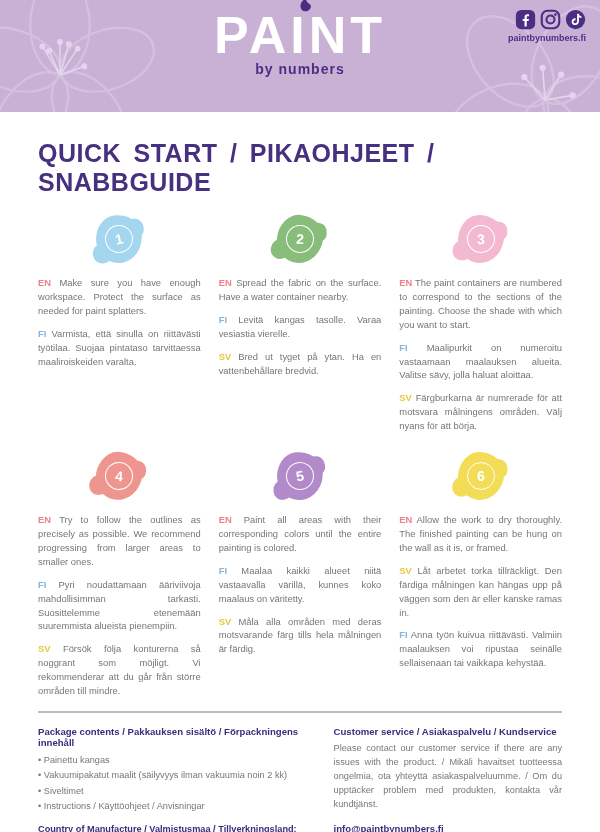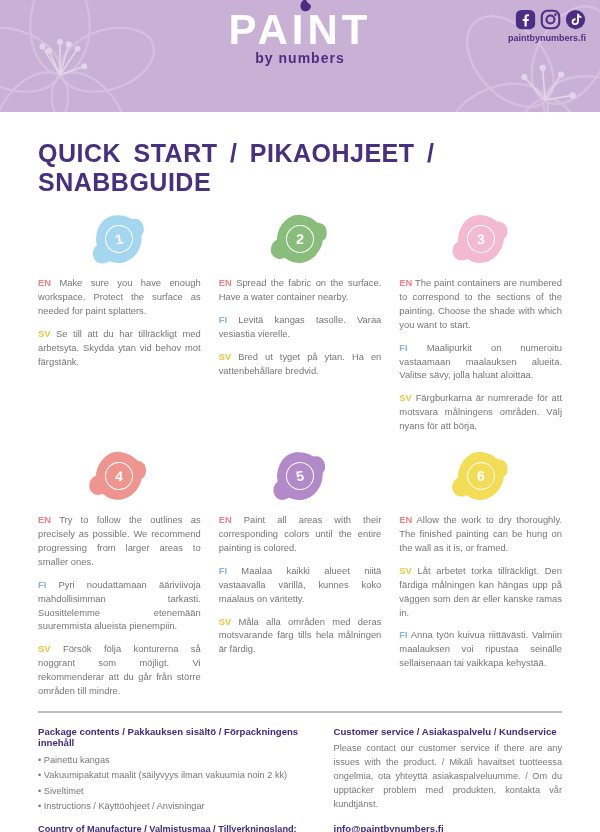--- a/index.html
+++ b/index.html
@@ -15,21 +15,21 @@
     position:relative;height:112px;background:#c9b1d5;overflow:hidden;
   }
   .flower{position:absolute;pointer-events:none;opacity:.75;}
   .flower-left{left:-55px;top:-35px;}
   .flower-right{right:-70px;top:-15px;}
   .logo{
     position:absolute;left:0;right:0;top:8px;text-align:center;
   }
   .logo-paint-row{position:relative;display:inline-block;}
   .logo-paint{
-    font-size:42px;font-weight:800;color:#ffffff;letter-spacing:4px;
+    font-size:52px;font-weight:800;color:#ffffff;letter-spacing:4px;
     line-height:1.05;
   }
   .paint-drop{position:absolute;left:calc(50% - 2px);top:-11px;}
   .logo-sub{
     display:block;font-size:14px;font-weight:600;color:#4b2e83;
     letter-spacing:1px;margin-top:-2px;
   }
   .social{position:absolute;right:14px;top:9px;text-align:right;}
   .social-icons{display:flex;gap:4px;justify-content:flex-end;}
   .social-icons svg{display:block;}
@@ -195,21 +195,21 @@
 
     <h1>QUICK START / PIKAOHJEET / SNABBGUIDE</h1>
 
     <section class="steps">
 
       <div class="step">
         <div class="blob" style="background: rgb(165, 214, 239);">
           <span class="num">1</span>
         </div>
         <p class="txt"><b class="tag tag-en">EN</b> <span>Make sure you have enough workspace. Protect the surface as needed for paint splatters.</span></p>
-        <p class="txt"><b class="tag tag-sv">SV</b> <span>Se till att du har tillräckligt med arbetsyta. Skydda ytan vid behov mot färgstänk.</span></p>
+        <p class="txt"><b class="tag tag-fi">FI</b> <span>Varmista, että sinulla on riittävästi työtilaa. Suojaa pintataso tarvittaessa maaliroiskeiden varalta.</span></p>
       </div>
 
       <div class="step">
         <div class="blob" style="background: rgb(136, 189, 123);">
           <span class="num">2</span>
         </div>
         <p class="txt"><b class="tag tag-en">EN</b> <span>Spread the fabric on the surface. Have a water container nearby.</span></p>
         <p class="txt"><b class="tag tag-fi">FI</b> <span>Levitä kangas tasolle. Varaa vesiastia vierelle.</span></p>
         <p class="txt"><b class="tag tag-sv">SV</b> <span>Bred ut tyget på ytan. Ha en vattenbehållare bredvid.</span></p>
       </div>

